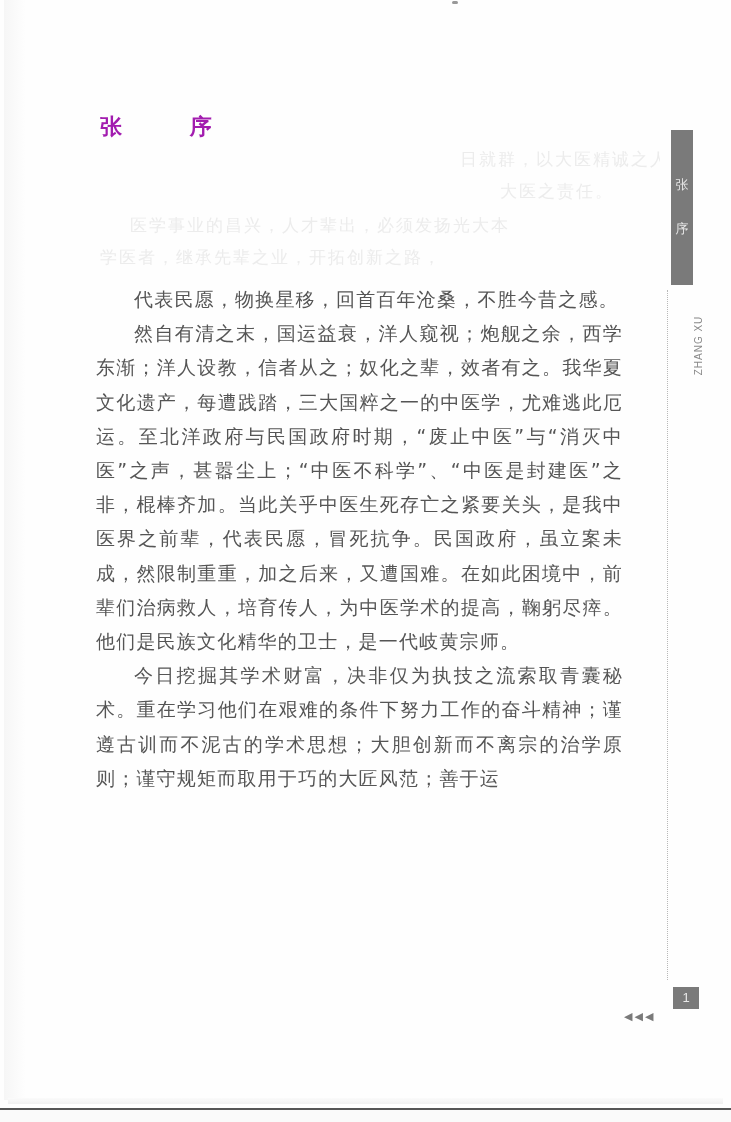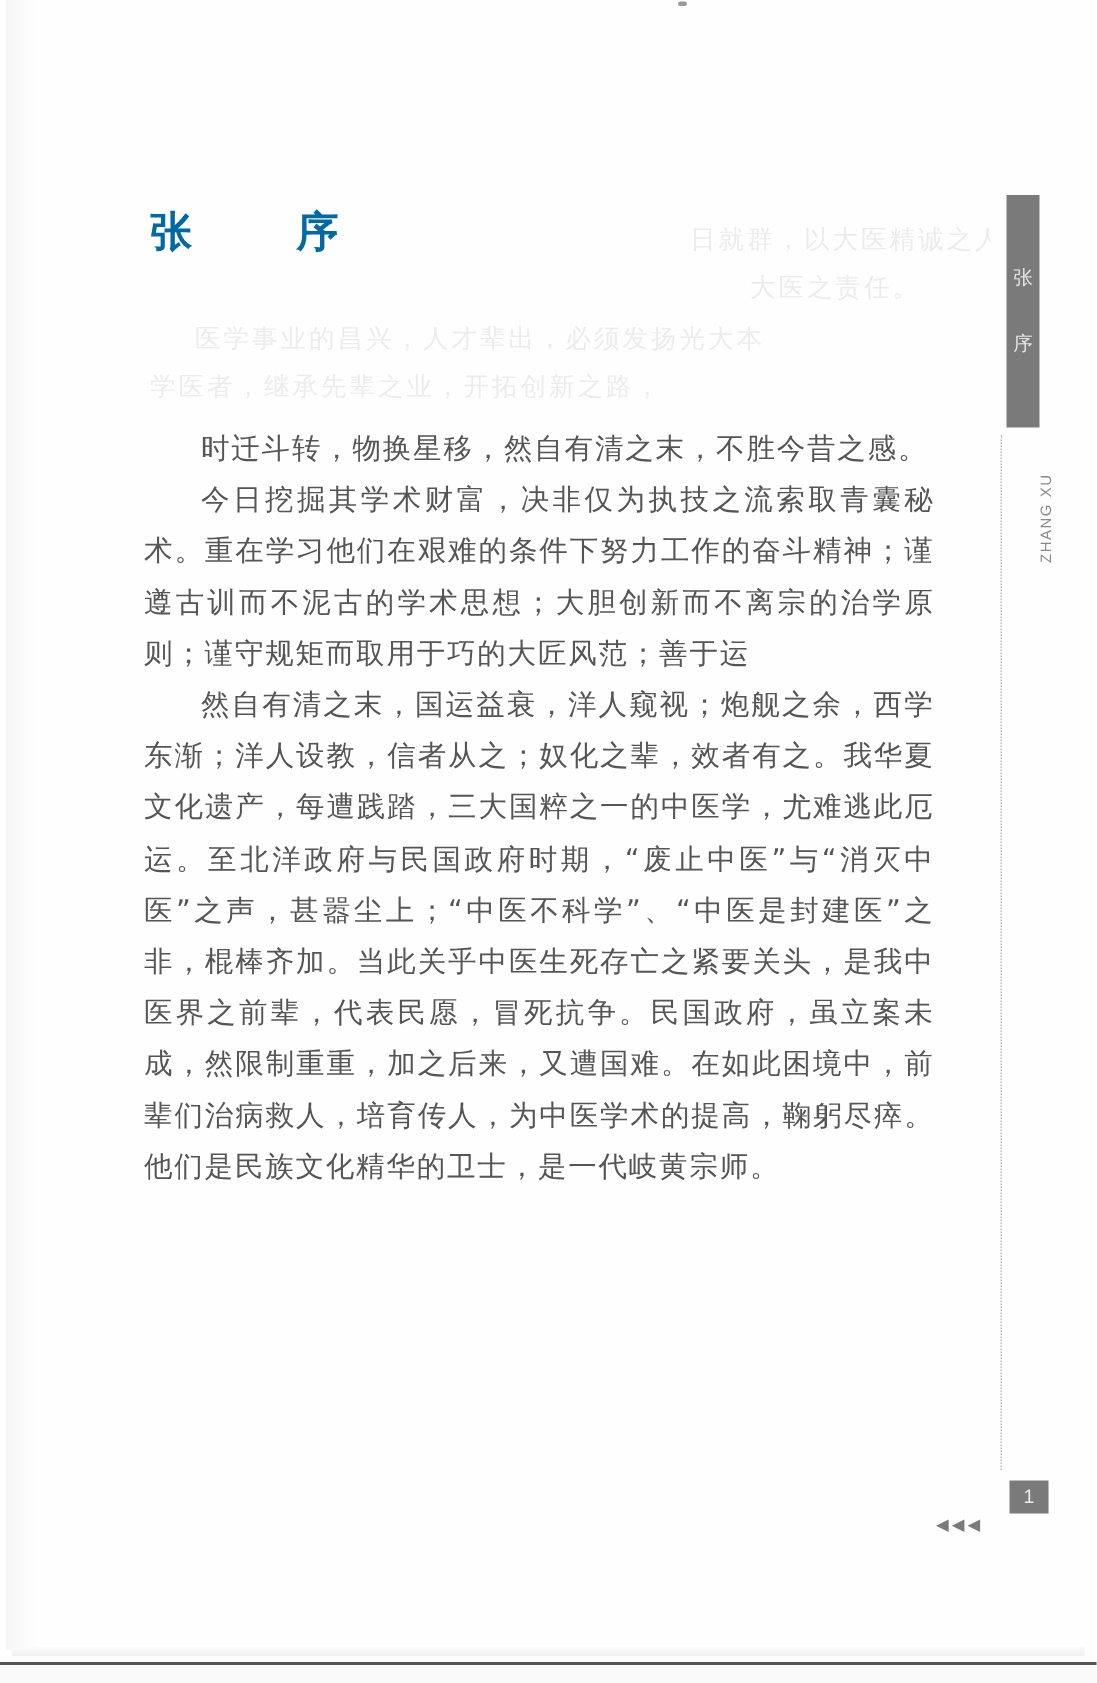--- a/index.html
+++ b/index.html
@@ -53,24 +53,24 @@
     .ghost {
       position: absolute;
       color: #ececec;
       font-size: 17px;
       letter-spacing: 2px;
       white-space: nowrap;
     }
 
     .chapter-title {
       position: absolute;
-      left: 100px; top: 136px;
-      font-size: 28px;
+      left: 100px; top: 112px;
+      font-size: 22px;
       font-weight: bold;
-      color: #0369a1;
+      color: #a21caf;
       letter-spacing: 30px;
       font-family: "DejaVu Sans", sans-serif;
     }
 
     .body-text {
       position: absolute;
       left: 96px;
       top: 282px;
       width: 527px;
       color: #555555;
@@ -145,23 +145,23 @@
   <div class="top-mark"></div>
 
   <div class="ghost" style="left:460px; top:148px; width:200px; overflow:hidden;">日就群，以大医精诚之人格风范服务社会，献</div>
   <div class="ghost" style="left:500px; top:180px;">大医之责任。</div>
   <div class="ghost" style="left:130px; top:214px; width:520px; overflow:hidden;">医学事业的昌兴，人才辈出，必须发扬光大本</div>
   <div class="ghost" style="left:100px; top:246px; width:550px; overflow:hidden;">学医者，继承先辈之业，开拓创新之路，</div>
 
   <div class="chapter-title">张 序</div>
 
   <div class="body-text">
-    <p>时迁斗转，物换星移，然自有清之末，不胜今昔之感。</p>
+    <p>代表民愿，物换星移，回首百年沧桑，不胜今昔之感。</p>
+    <p>然自有清之末，国运益衰，洋人窥视；炮舰之余，西学东渐；洋人设教，信者从之；奴化之辈，效者有之。我华夏文化遗产，每遭践踏，三大国粹之一的中医学，尤难逃此厄运。至北洋政府与民国政府时期，“废止中医”与“消灭中医”之声，甚嚣尘上；“中医不科学”、“中医是封建医”之非，棍棒齐加。当此关乎中医生死存亡之紧要关头，是我中医界之前辈，代表民愿，冒死抗争。民国政府，虽立案未成，然限制重重，加之后来，又遭国难。在如此困境中，前辈们治病救人，培育传人，为中医学术的提高，鞠躬尽瘁。他们是民族文化精华的卫士，是一代岐黄宗师。</p>
     <p>今日挖掘其学术财富，决非仅为执技之流索取青囊秘术。重在学习他们在艰难的条件下努力工作的奋斗精神；谨遵古训而不泥古的学术思想；大胆创新而不离宗的治学原则；谨守规矩而取用于巧的大匠风范；善于运</p>
-    <p>然自有清之末，国运益衰，洋人窥视；炮舰之余，西学东渐；洋人设教，信者从之；奴化之辈，效者有之。我华夏文化遗产，每遭践踏，三大国粹之一的中医学，尤难逃此厄运。至北洋政府与民国政府时期，“废止中医”与“消灭中医”之声，甚嚣尘上；“中医不科学”、“中医是封建医”之非，棍棒齐加。当此关乎中医生死存亡之紧要关头，是我中医界之前辈，代表民愿，冒死抗争。民国政府，虽立案未成，然限制重重，加之后来，又遭国难。在如此困境中，前辈们治病救人，培育传人，为中医学术的提高，鞠躬尽瘁。他们是民族文化精华的卫士，是一代岐黄宗师。</p>
   </div>
 
   <div class="side-tab">
     <span class="t1">张</span>
     <span class="t2">序</span>
   </div>
   <div class="dotted-rule"></div>
   <div class="side-label">ZHANG XU</div>
 
   <div class="page-num">1</div>

